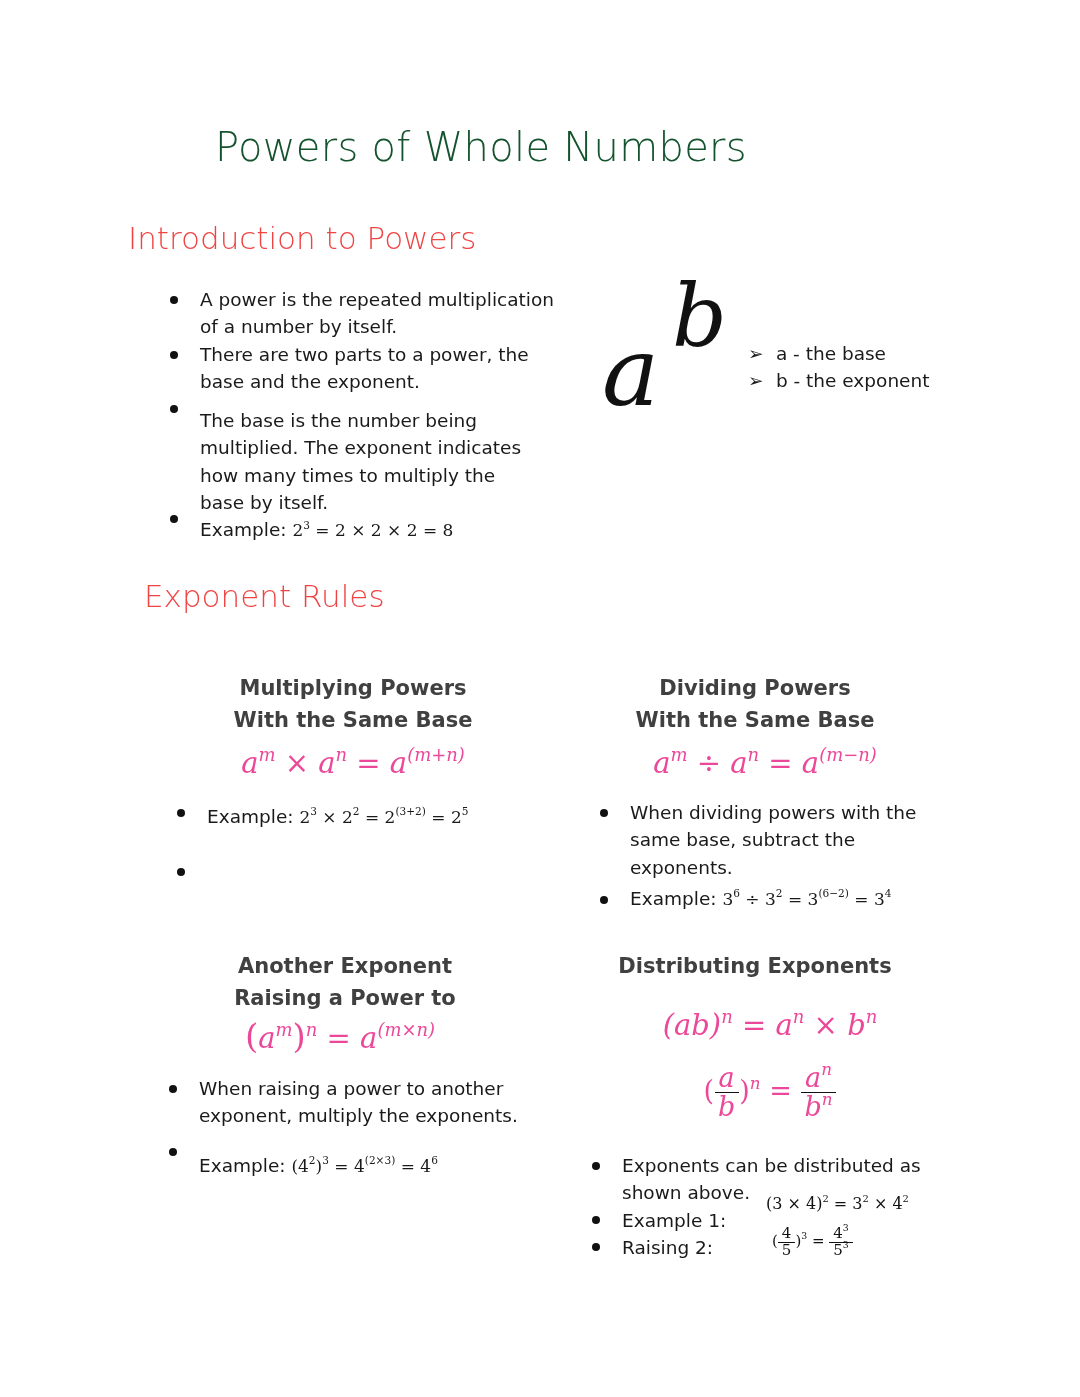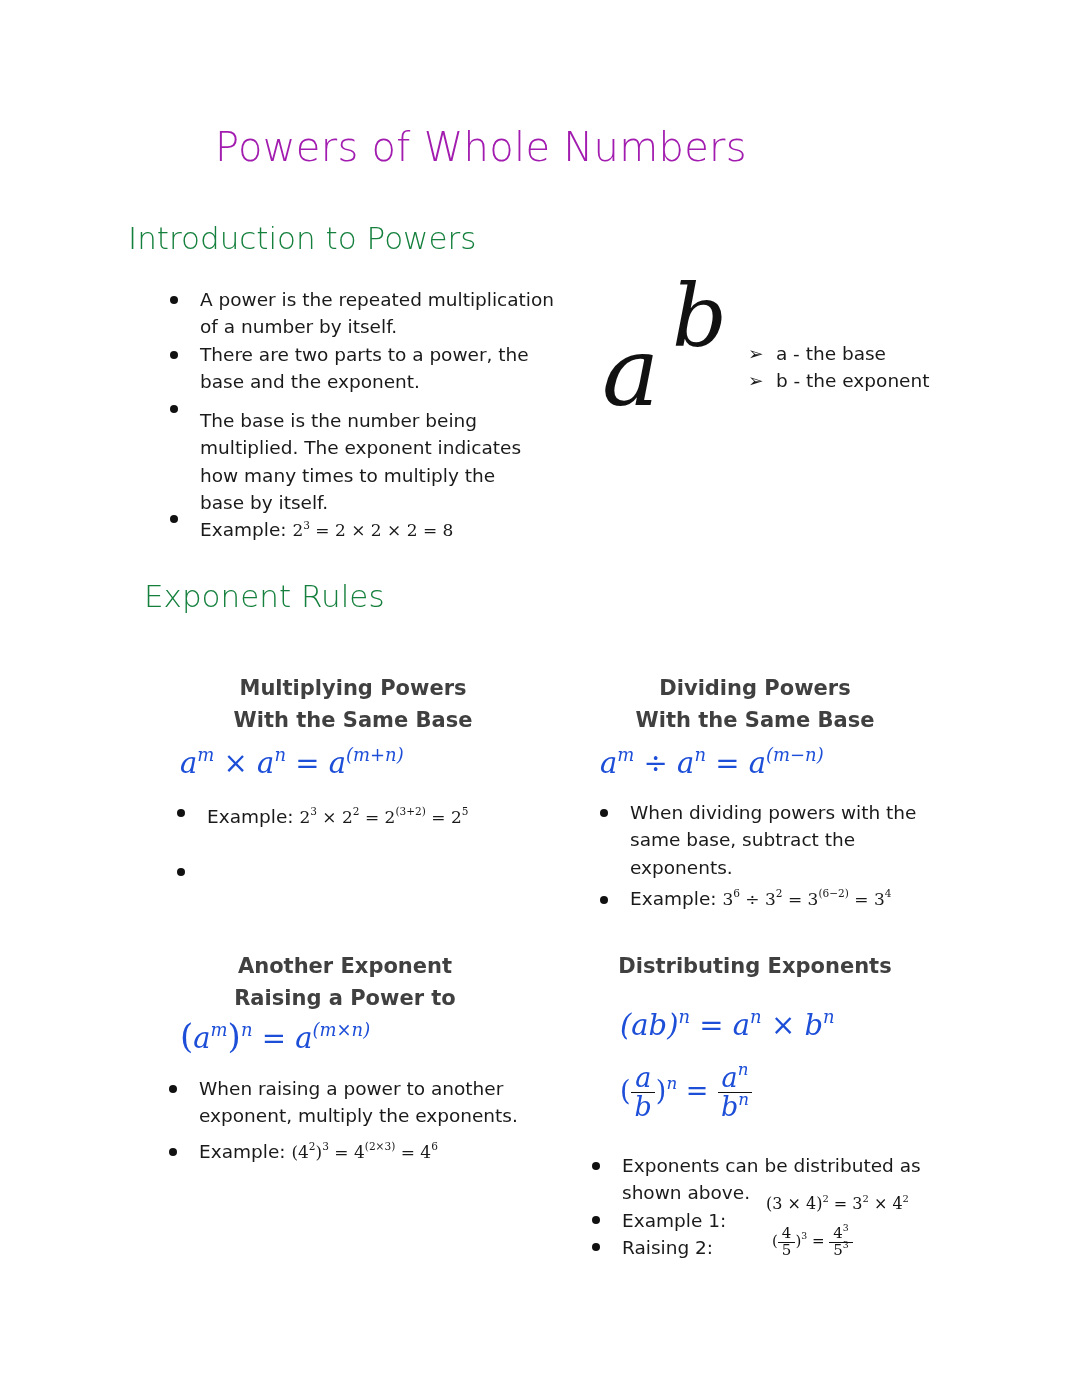--- a/index.html
+++ b/index.html
@@ -1,27 +1,27 @@
 <!DOCTYPE html>
 <html><head>
 <meta charset="utf-8">
 <style>
   html, body { margin: 0; padding: 0; background: #ffffff; }
   body { width: 1080px; height: 1397px; position: relative; overflow: hidden;
          font-family: "DejaVu Sans", sans-serif; color: #111; }
   .abs { position: absolute; }
   .title { left: 0; width: 962px; top: 124px; text-align: center; font-size: 40px;
-           font-weight: 300; letter-spacing: 0.3px; color: #a21caf; }
-  .h1 { font-size: 31px; font-weight: 300; color: #15803d; }
+           font-weight: 300; letter-spacing: 0.3px; color: #14532d; }
+  .h1 { font-size: 31px; font-weight: 300; color: #ef4444; }
   .txt { font-size: 18.5px; line-height: 27.3px; color: #1a1a1a; }
   .dot { position: absolute; width: 8px; height: 8px; border-radius: 50%; background: #111; }
   .mi { font-family: "DejaVu Serif", serif; font-style: italic; }
   sup { font-size: 62%; line-height: 0; position: relative; top: -0.1em; vertical-align: super; }
   .sub-h { font-size: 21px; font-weight: bold; color: #404040; text-align: center; line-height: 32px; }
-  .formula { font-family: "DejaVu Serif", serif; font-size: 29px; color: #1d4ed8; white-space: nowrap; text-align: left; }
+  .formula { font-family: "DejaVu Serif", serif; font-size: 29px; color: #ec4899; white-space: nowrap; text-align: center; }
   .ex { font-family: "DejaVu Serif", serif; font-size: 17px; white-space: nowrap; }
   .frac { display: inline-flex; flex-direction: column; align-items: center; vertical-align: middle; }
   .frac .num { border-bottom: 1.5px solid #111; padding: 0 4px; line-height: 1.05; }
   .frac .den { padding: 0 4px; line-height: 1.05; }
   .arrow { display: inline-block; width: 22px; }
 </style>
 </head>
 <body>
 
 <div class="abs title">Powers of Whole Numbers</div>
@@ -101,21 +101,21 @@
 </div>
 <div class="abs formula" style="left:180px; top:1016px; width:320px;">
   <span style="font-size:34px;">(</span><span class="mi">a</span><sup class="mi">m</sup><span style="font-size:34px;">)</span><sup class="mi">n</sup>
   <span>=</span>
   <span class="mi">a</span><sup class="mi">(m×n)</sup>
 </div>
 <div class="abs txt" style="left:199px; top:1075px; width:360px;">
   <div class="dot" style="left:-30px; top:10px;"></div>
   <div>When raising a power to another exponent, multiply the exponents.</div>
   <div class="dot" style="left:-30px; top:73px;"></div>
-  <div style="white-space:nowrap; margin-top:8px;">
+  <div style="white-space:nowrap; margin-top:22px;">
     <span>Example:</span>
     <span class="ex">(<span>4</span><sup>2</sup>)<sup>3</sup> = <span>4</span><sup>(2×3)</sup> = <span>4</span><sup>6</sup></span>
   </div>
 </div>
 
 <div class="abs sub-h" style="left:600px; top:950px; width:310px;">Distributing Exponents</div>
 <div class="abs formula" style="left:620px; top:1008px; width:300px;">
   <span class="mi">(ab)</span><sup class="mi">n</sup>
   =
   <span class="mi">a</span><sup class="mi">n</sup>

